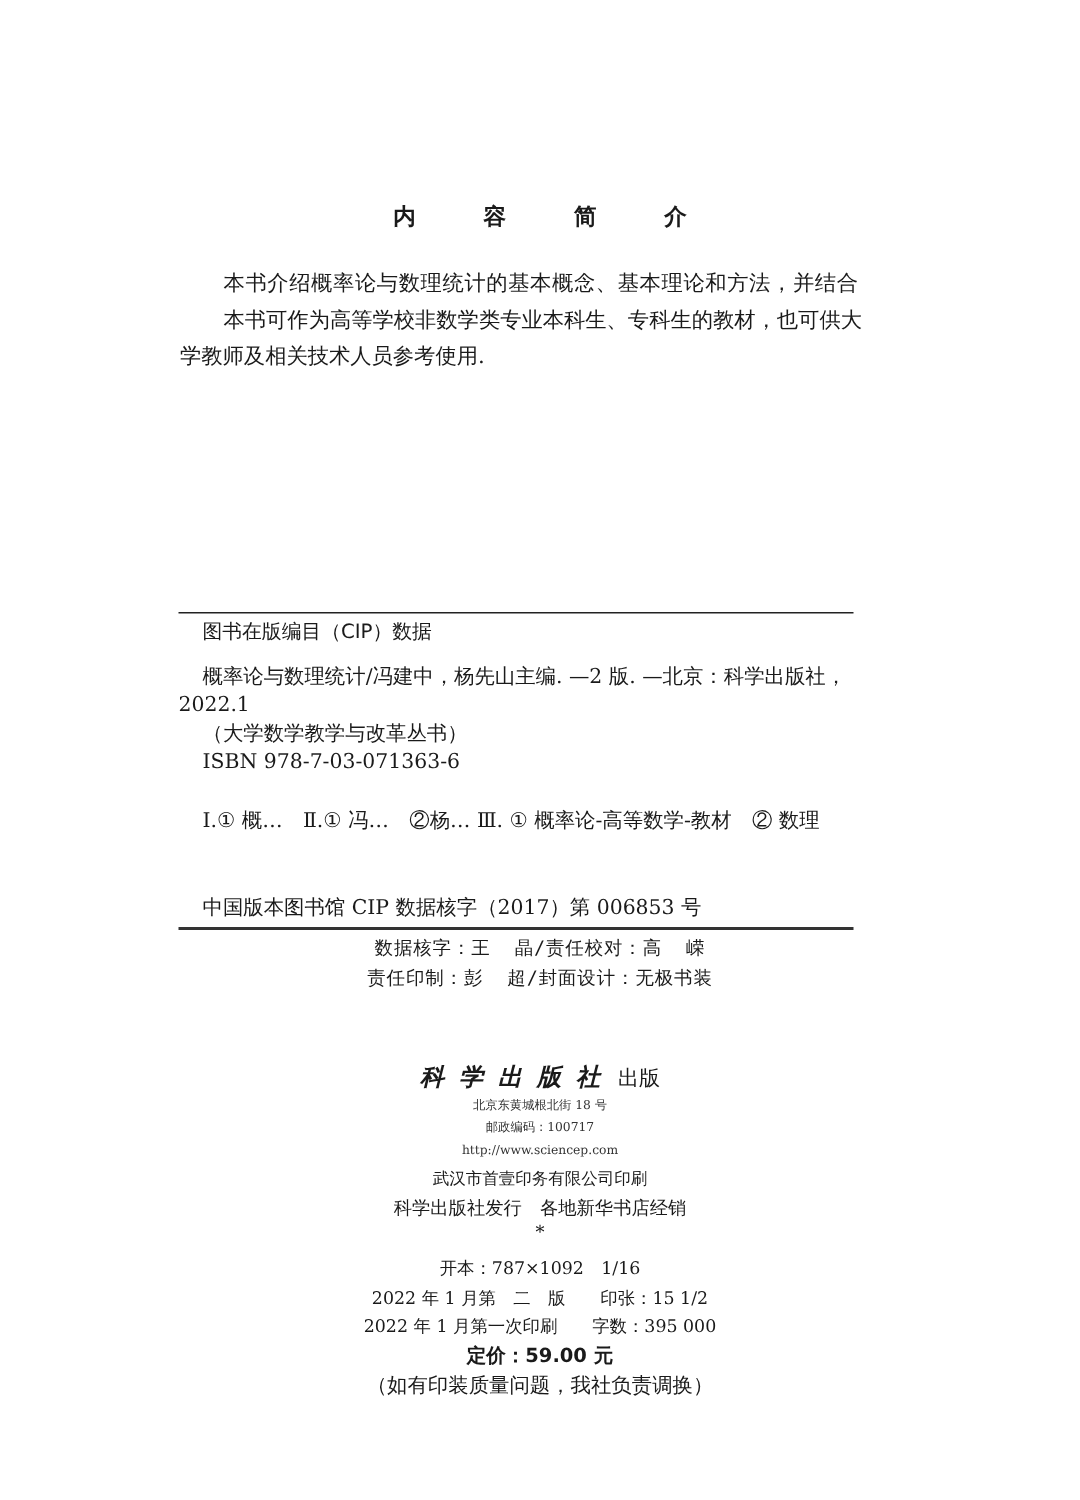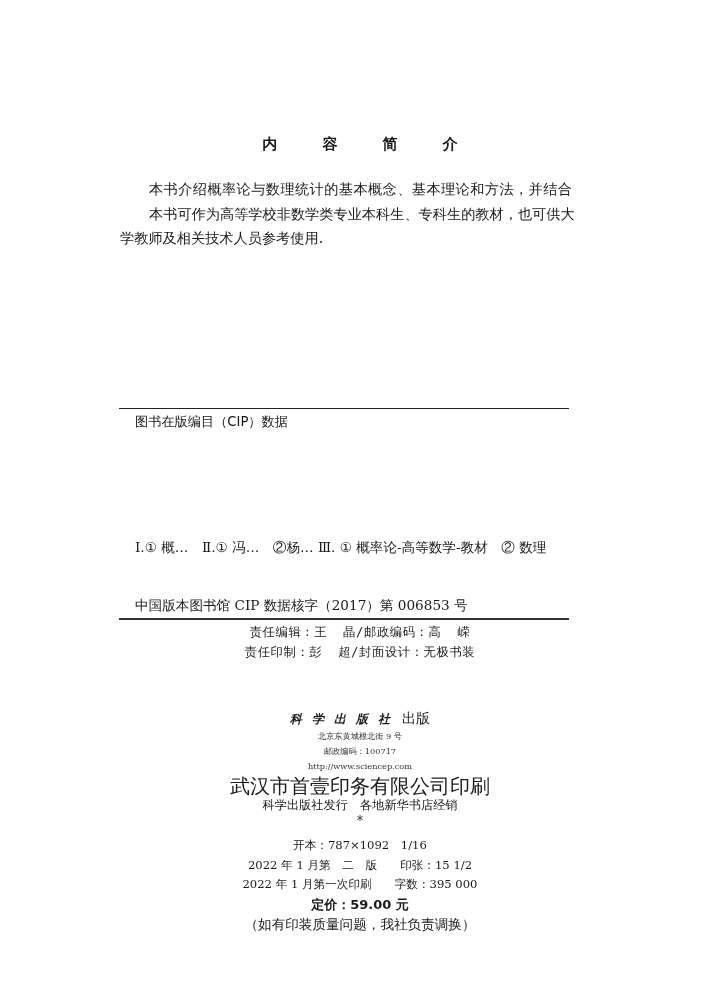--- a/index.html
+++ b/index.html
@@ -57,24 +57,24 @@
     .staff { position: absolute; left: 0; width: 720px; top: 622px; text-align: center; }
     .staff .row {
       font-family: "DejaVu Sans Mono", monospace; font-size: 12.3px;
       line-height: 20px; white-space: pre; letter-spacing: 0.6px;
     }
 
     .imprint { position: absolute; left: 0; width: 720px; top: 708px; text-align: center; }
     .publisher-line { font-size: 14px; line-height: 20px; white-space: nowrap; }
     .publisher-line .logo {
       font-family: "DejaVu Serif", serif; font-weight: bold; font-style: italic;
-      letter-spacing: 10px; font-size: 12px; margin-right: 2px;
+      letter-spacing: 10px; font-size: 16px; margin-right: 2px;
     }
     .small { font-size: 8.2px; line-height: 15px; white-space: nowrap; color: #333; }
-    .printer { font-size: 20px; line-height: 20px; margin-top: 2px; white-space: nowrap; }
+    .printer { font-size: 11px; line-height: 20px; margin-top: 2px; white-space: nowrap; }
     .distrib { font-size: 12.2px; line-height: 18px; white-space: nowrap; }
     .star { font-size: 12px; line-height: 14px; }
     .spec { font-size: 11.6px; line-height: 19.5px; white-space: pre; }
     .spec-block { margin-top: 8px; }
     .price { font-family: "DejaVu Sans", sans-serif; font-weight: bold; font-size: 13px; line-height: 19px; }
     .notice { font-size: 13.6px; line-height: 20px; white-space: nowrap; }
   </style>
 </head>
 <body>
 
@@ -90,38 +90,44 @@
       <span class="line">本书可作为高等学校非数学类专业本科生、专科生的教材，也可供大</span>
     </p>
     <p>
       <span class="line last">学教师及相关技术人员参考使用.</span>
     </p>
   </div>
 
   <div class="cip-rule-top"></div>
   <div class="cip-heading">图书在版编目（CIP）数据</div>
 
+  <div class="cip-body">
+    <div class="row ind">概率论与数理统计/冯建中，杨先山主编. —2 版. —北京：科学出版社，</div>
+    <div class="row">2022.1</div>
+    <div class="row ind">（大学数学教学与改革丛书）</div>
+    <div class="row ind">ISBN 978-7-03-071363-6</div>
+  </div>
 
   <div class="cip-class">
     <div class="row ind">Ⅰ.① 概…　Ⅱ.① 冯…　②杨…  Ⅲ. ① 概率论-高等数学-教材　② 数理</div>
   </div>
 
   <div class="cip-verify">中国版本图书馆 CIP 数据核字（2017）第 006853 号</div>
   <div class="cip-rule-bottom"></div>
 
   <div class="staff">
-    <div class="row">责任编辑：王  晶/邮政编码：高  嵘</div>
+    <div class="row">数据核字：王  晶/责任校对：高  嵘</div>
     <div class="row">责任印制：彭  超/封面设计：无极书装</div>
   </div>
 
   <div class="imprint">
     <div class="publisher-line">
       <span class="logo">科学出版社</span><span>出版</span>
     </div>
-    <div class="small">北京东黄城根北街 9 号</div>
+    <div class="small">北京东黄城根北街 18 号</div>
     <div class="small">邮政编码：100717</div>
     <div class="small">http://www.sciencep.com</div>
     <div class="printer">武汉市首壹印务有限公司印刷</div>
     <div class="distrib">科学出版社发行　各地新华书店经销</div>
     <div class="star">*</div>
     <div class="spec-block">
       <div class="spec">开本：787×1092　1/16</div>
       <div class="spec">2022 年 1 月第　二　版　　印张：15 1/2</div>
       <div class="spec">2022 年 1 月第一次印刷　　字数：395 000</div>
     </div>

